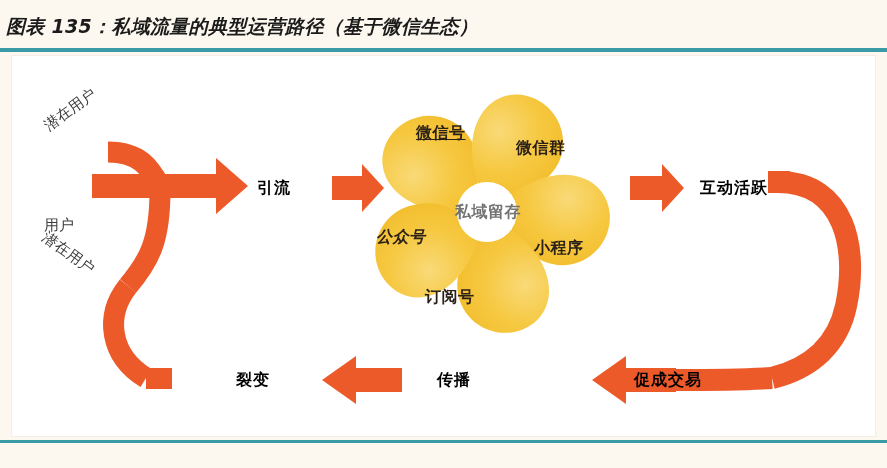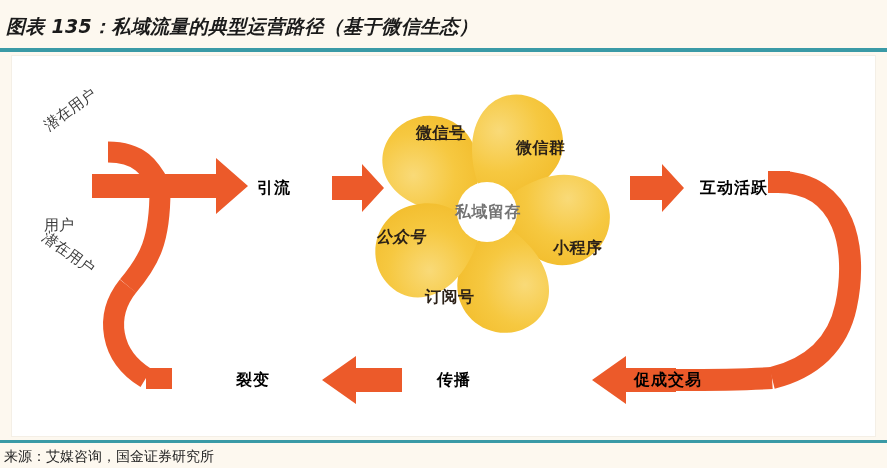--- a/index.html
+++ b/index.html
@@ -214,22 +214,21 @@
   <div class="lbl lbl-orange" style="left:437px; top:372px;">传播</div>
 
   <div class="lbl lbl-orange" style="left:236px; top:372px;">裂变</div>
 
   <div class="lbl lbl-petal" style="left:416px; top:125px;text-decoration:underline;">微信号</div>
 
   <div class="lbl lbl-petal" style="left:516px; top:140px;">微信群</div>
 
   <div class="lbl lbl-petal" style="left:376px; top:229px;font-style:italic;">公众号</div>
 
-  <div class="lbl lbl-petal" style="left:553px; top:240px;">小程序</div>
+  <div class="lbl lbl-petal" style="left:534px; top:240px;">小程序</div>
 
   <div class="lbl lbl-petal" style="left:425px; top:289px;">订阅号</div>
 
   <div class="lbl lbl-center" style="left:455px; top:204px;">私域留存</div>
 
   <div class="rule bottom"></div>
-  <div class="source">来源：艾媒咨询，国金证券研究所</div>
 
 </div>
 
 </body></html>

